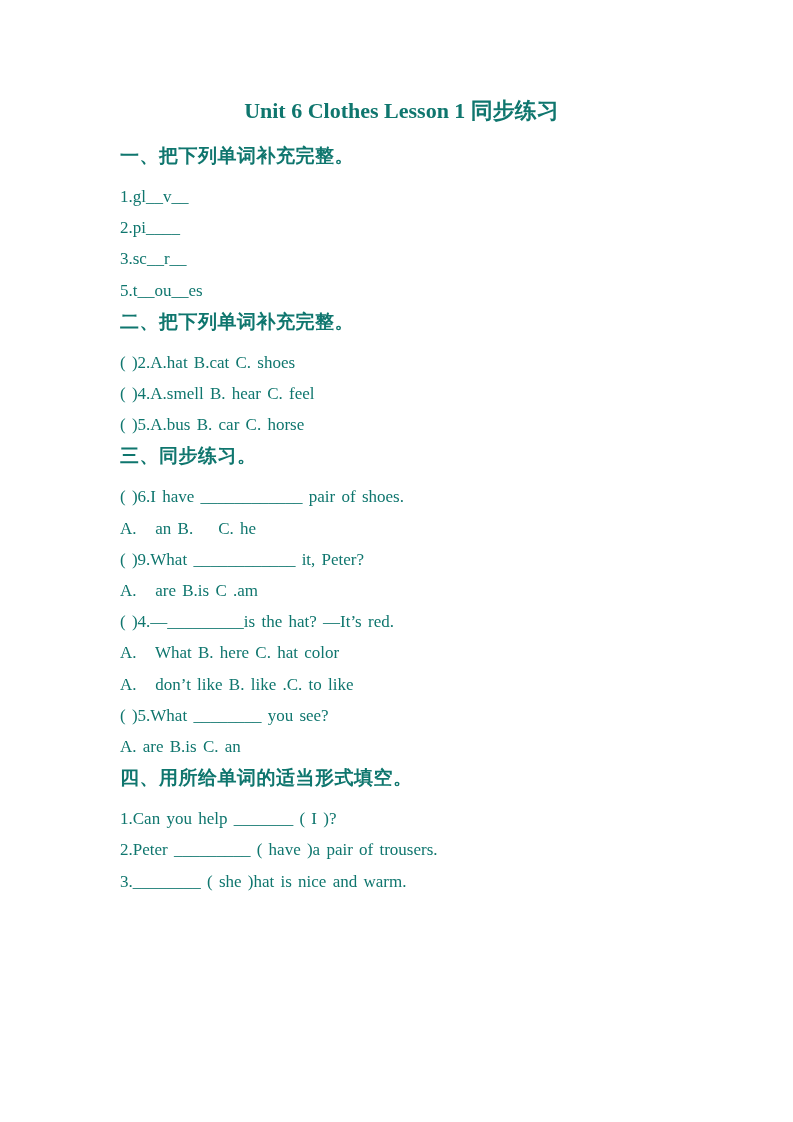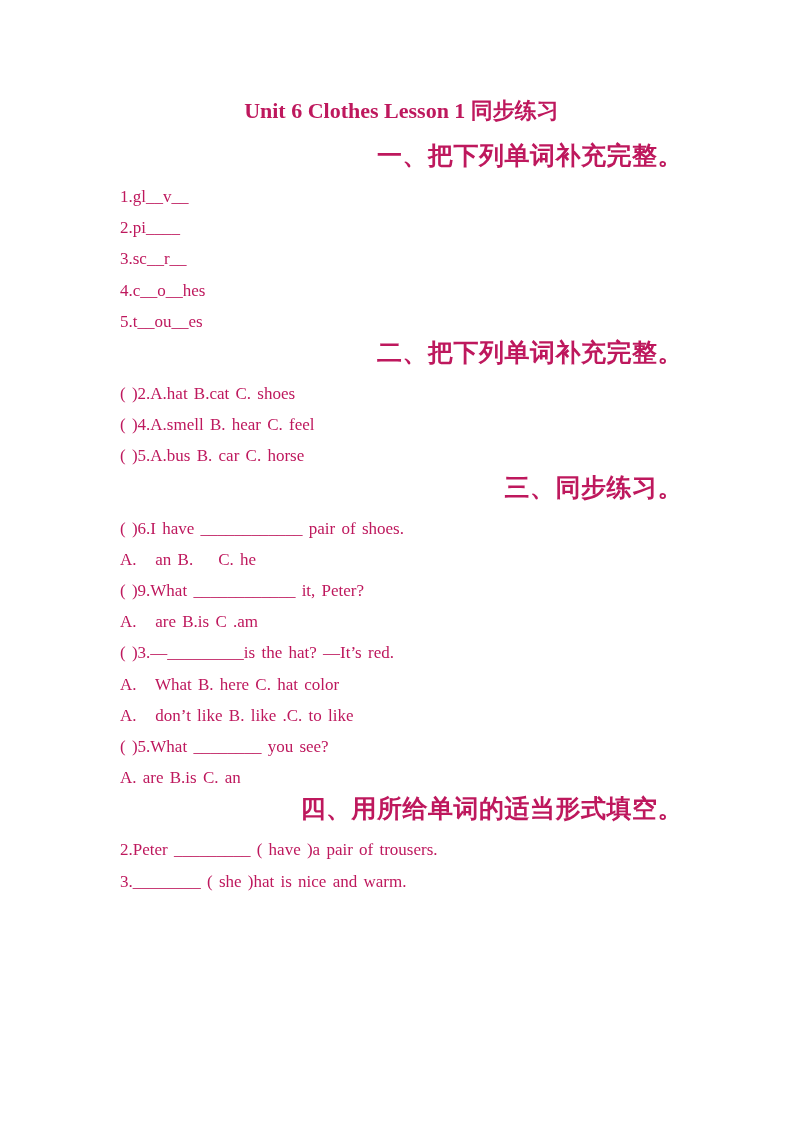--- a/index.html
+++ b/index.html
@@ -5,46 +5,45 @@
   html, body {
     margin: 0;
     padding: 0;
     background: #ffffff;
   }
   .page {
     position: relative;
     width: 793px;
     height: 1122px;
     background: #ffffff;
-    color: #be185d;
+    color: #0f766e;
     font-family: "Liberation Serif", serif;
     overflow: hidden;
     box-sizing: border-box;
   }
   .content {
     padding: 96px 110px 0 120px;
   }
   .title {
     margin: 0 0 14px 0;
     text-align: center;
     font-size: 22px;
     line-height: 30px;
     font-weight: bold;
     font-family: "Liberation Serif", serif;
     white-space: pre-wrap;
   }
   .heading {
     margin: 0 0 10px 0;
-    font-size: 25px;
+    font-size: 19px;
     line-height: 31px;
     font-weight: bold;
     font-family: "Liberation Sans", sans-serif;
     letter-spacing: 0.5px;
     white-space: pre-wrap;
-    text-align: right;
   }
   .line {
     margin: 0;
     font-size: 17px;
     line-height: 31.2px;
     font-family: "Liberation Serif", serif;
     white-space: pre-wrap;
     word-spacing: 2px;
   }
   section {
@@ -58,44 +57,44 @@
 <div class="page">
   <div class="content">
 
     <h1 class="title">Unit 6 Clothes Lesson 1 同步练习</h1>
 
     <section>
       <h2 class="heading">一、把下列单词补充完整。</h2>
       <p class="line">1.gl__v__</p>
       <p class="line">2.pi____</p>
       <p class="line">3.sc__r__</p>
-      <p class="line">4.c__o__hes</p>
       <p class="line">5.t__ou__es</p>
     </section>
 
     <section>
       <h2 class="heading">二、把下列单词补充完整。</h2>
       <p class="line">( )2.A.hat B.cat C. shoes</p>
       <p class="line">( )4.A.smell B. hear C. feel</p>
       <p class="line">( )5.A.bus B. car C. horse</p>
     </section>
 
     <section>
       <h2 class="heading">三、同步练习。</h2>
       <p class="line">( )6.I have ____________ pair of shoes.</p>
       <p class="line">A.   an B.    C. he</p>
       <p class="line">( )9.What ____________ it, Peter?</p>
       <p class="line">A.   are B.is C .am</p>
-      <p class="line">( )3.—_________is the hat? —It’s red.</p>
+      <p class="line">( )4.—_________is the hat? —It’s red.</p>
       <p class="line">A.   What B. here C. hat color</p>
       <p class="line">A.   don’t like B. like .C. to like</p>
       <p class="line">( )5.What ________ you see?</p>
       <p class="line">A. are B.is C. an</p>
     </section>
 
     <section>
       <h2 class="heading">四、用所给单词的适当形式填空。</h2>
+      <p class="line">1.Can you help _______ ( I )?</p>
       <p class="line">2.Peter _________ ( have )a pair of trousers.</p>
       <p class="line">3.________ ( she )hat is nice and warm.</p>
     </section>
 
   </div>
 </div>
 
 </body></html>

